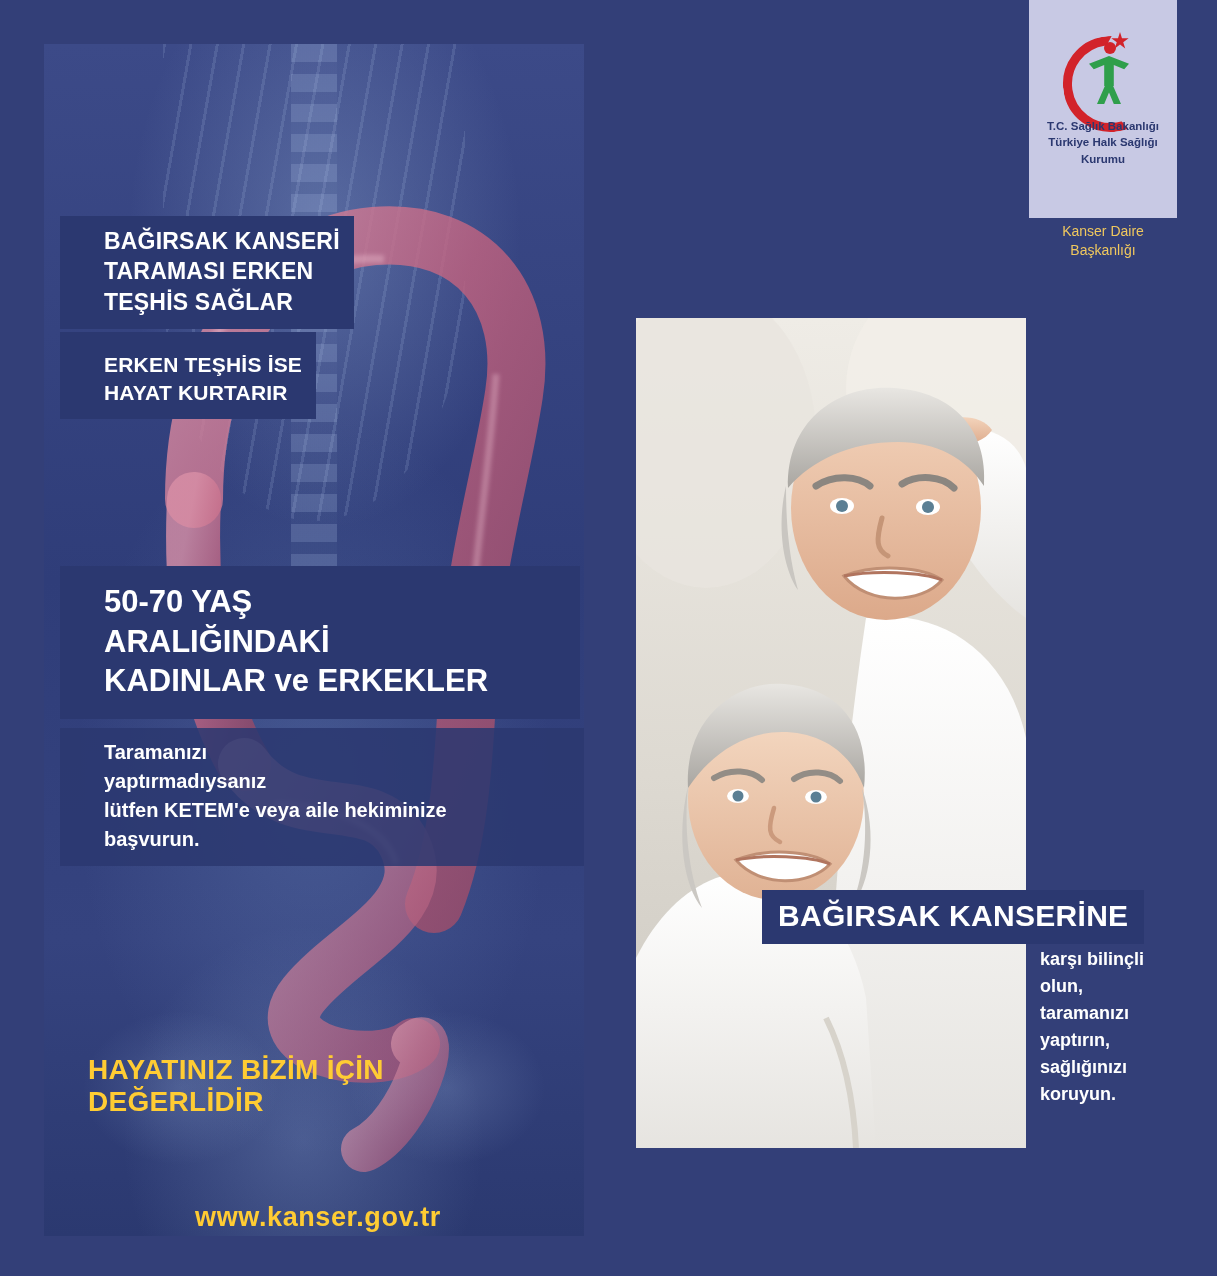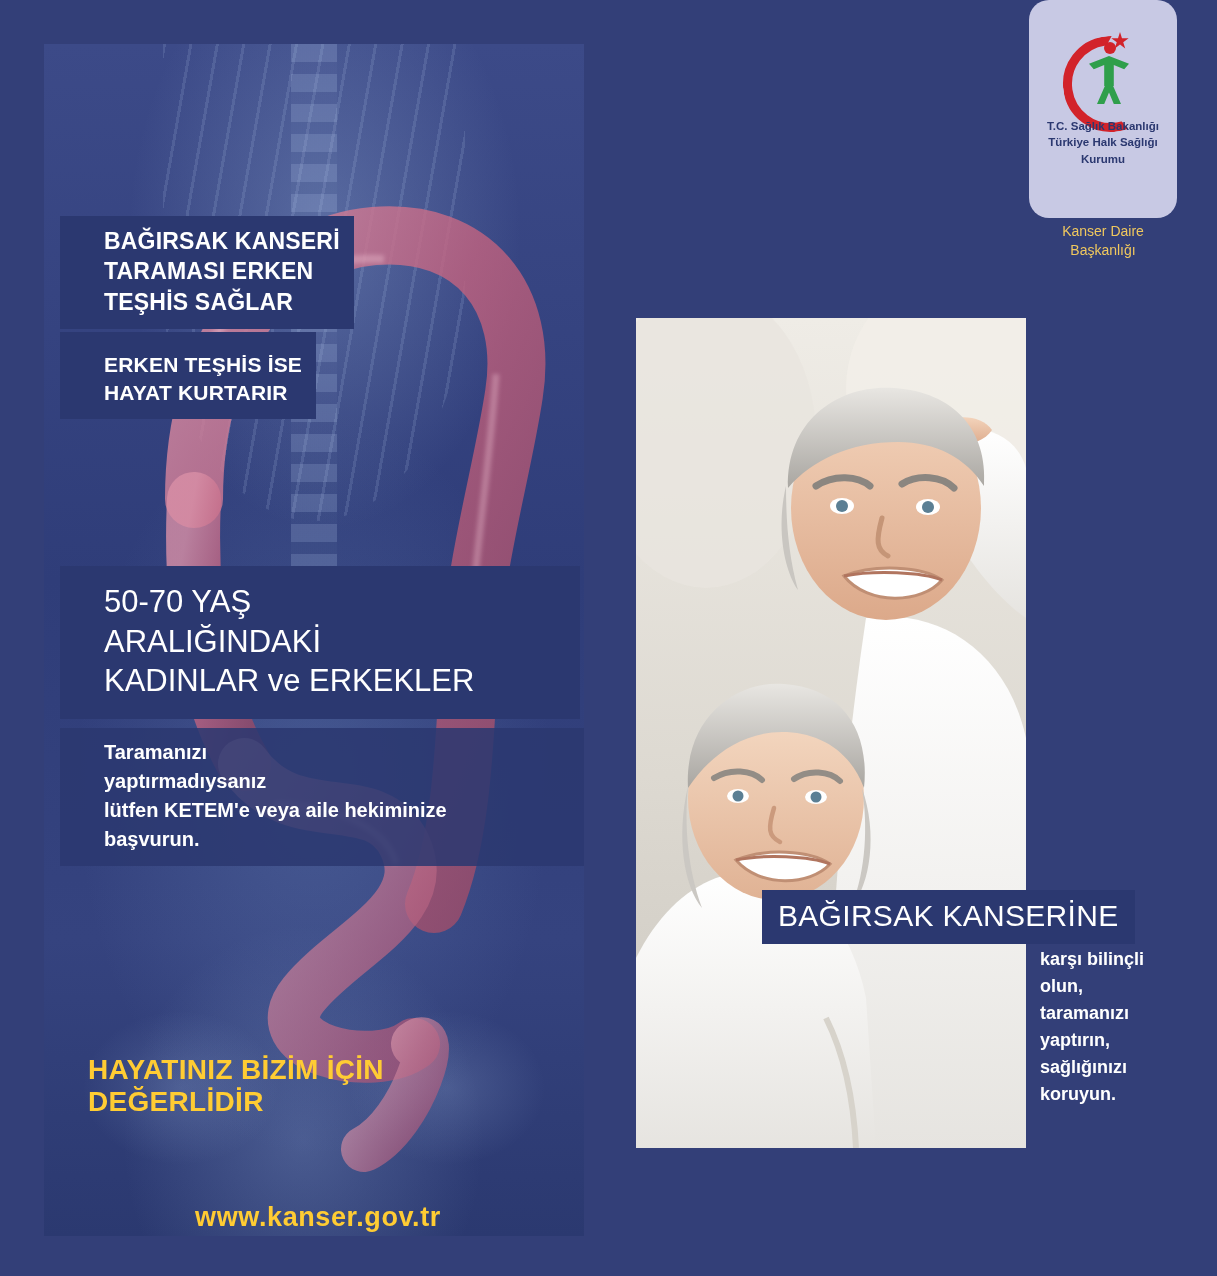--- a/index.html
+++ b/index.html
@@ -111,21 +111,21 @@
   }
   .age-block {
     position: absolute;
     left: 16px;
     top: 522px;
     width: 466px;
     padding: 16px 10px 18px 44px;
     background: #2b3870;
     color: #ffffff;
     font-size: 31px;
-    font-weight: normal;
+    font-weight: bold;
     line-height: 1.28;
     white-space: pre-line;
   }
   .instruction {
     position: absolute;
     left: 16px;
     top: 684px;
     width: 470px;
     padding: 10px 10px 12px 44px;
     background: rgba(43,56,112,0.86);
@@ -214,21 +214,20 @@
   }
 
   
   .ministry-logo-box {
     position: absolute;
     left: 1029px;
     top: 0;
     width: 148px;
     height: 218px;
     background: #c8c9e4;
-    border-radius: 20px;
   }
   .ministry-mark {
     position: absolute;
     left: 28px;
     top: 32px;
     width: 92px;
     height: 86px;
   }
   .crescent {
     position: absolute;
@@ -309,21 +308,21 @@
   .photo-svg { position: absolute; inset: 0; }
 
   .photo-caption {
     position: absolute;
     left: 762px;
     top: 890px;
     padding: 9px 16px 11px 16px;
     background: #2b3870;
     color: #ffffff;
     font-size: 30px;
-    font-weight: normal;
+    font-weight: bold;
     letter-spacing: 0.3px;
   }
   .photo-subcaption {
     position: absolute;
     left: 1040px;
     top: 946px;
     width: 160px;
     color: #ffffff;
     font-size: 18px;
     font-weight: bold;

